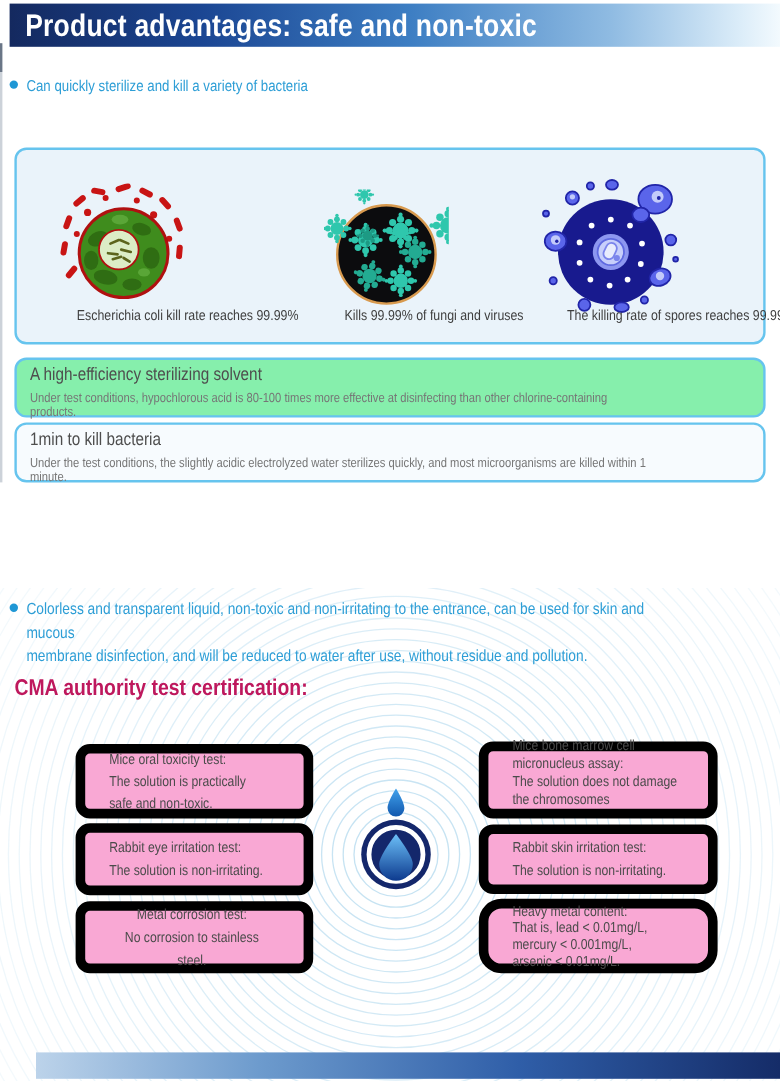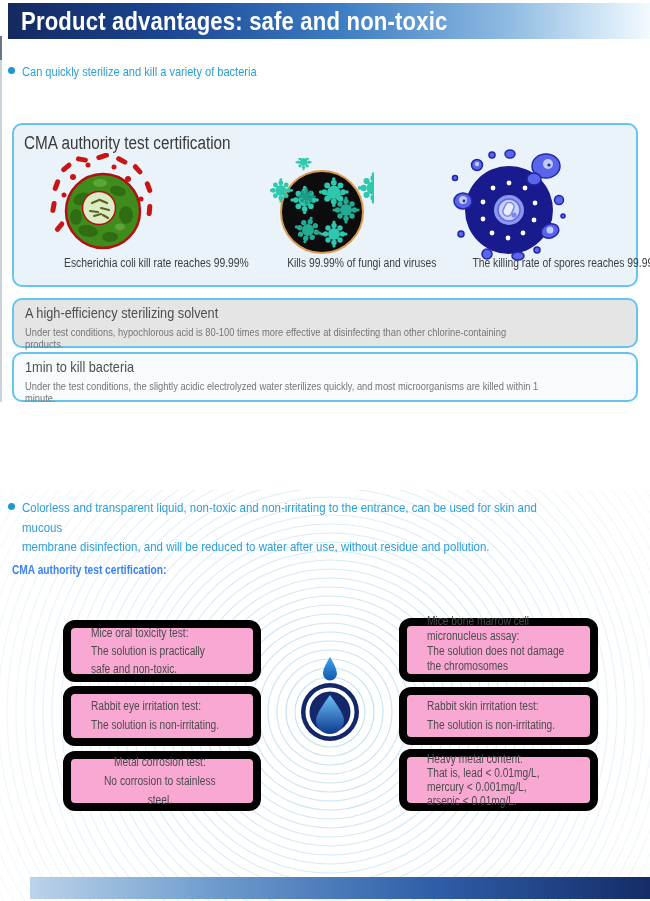--- a/index.html
+++ b/index.html
@@ -19,47 +19,47 @@
   .bullet{position:absolute;display:flex;align-items:flex-start;}
   .bullet .dot{width:7px;height:7px;border-radius:50%;background:#1f97d5;margin:5px 7px 0 0;flex:none;}
   .bullet-text{color:#2d9ed6;font-size:13px;line-height:19px;}
   .bullet-1{left:8px;top:62px;width:620px;}
   .bullet-2{left:8px;top:498px;width:660px;}
   .bullet-2 .bullet-text{font-size:13.5px;line-height:19.5px;}
 
   .panel{position:absolute;left:12px;width:626px;border:2px solid #66c4ee;border-radius:10px;
          background:#eaf3fa;box-sizing:border-box;}
   .panel-a{top:123px;height:164px;}
-  .panel-b{top:298px;height:50px;background:#e5e5e5;}
+  .panel-b{top:298px;height:50px;background:#86efac;}
   .panel-c{top:352px;height:50px;background:#f7fbfe;}
   .panel-a-title{position:absolute;left:10px;top:8px;font-size:18px;color:#3a3a3a;white-space:nowrap;}
   .microbe{position:absolute;}
   .caption{position:absolute;top:131px;font-size:12px;color:#3e3e3e;text-align:center;padding-left:35px;}
   .cap-1{left:0px;width:205px;}
   .cap-2{left:205px;width:215px;}
   .cap-3{left:408px;width:214px;}
   .fact-title{position:absolute;left:11px;top:4px;font-size:15px;color:#4e4e4e;white-space:nowrap;}
   .fact-body{position:absolute;left:11px;top:26px;font-size:11px;color:#767676;white-space:nowrap;}
 
-  .cma-heading-2{position:absolute;left:12px;top:563px;font-size:12px;font-weight:bold;color:#3b82f6;white-space:nowrap;}
+  .cma-heading-2{position:absolute;left:12px;top:563px;font-size:19px;font-weight:bold;color:#be185d;white-space:nowrap;}
 
   .ripples{position:absolute;left:0;top:490px;width:650px;height:411px;z-index:0;pointer-events:none;}
   .drop-emblem{position:absolute;left:300px;top:655px;width:60px;height:95px;z-index:2;}
 
   .tbox{position:absolute;display:flex;align-items:center;background:#f9a8d4;
         border:8px solid #000000;border-radius:12px;box-sizing:border-box;z-index:1;}
   .tbox-text{font-size:12px;color:#4b4b4b;margin-left:20px;}
   .lh18 .tbox-text{line-height:18px;} .lh19 .tbox-text{line-height:19px;}
   .lh15 .tbox-text{line-height:15px;} .lh14 .tbox-text{line-height:14px;}
   .box-l1{left:63px;top:620px;width:198px;height:62px;}
   .box-l2{left:63px;top:686px;width:198px;height:60px;}
   .box-l3{left:63px;top:751px;width:198px;height:60px;text-align:center;}
   .box-r1{left:399px;top:618px;width:199px;height:64px;align-items:flex-end;}
   .box-r2{left:399px;top:687px;width:199px;height:58px;}
-  .box-r3{left:399px;top:749px;width:199px;height:62px;}
+  .box-r3{left:399px;top:749px;width:199px;height:62px;border-radius:19px;}
 
   .footer-bar{position:absolute;left:30px;top:877px;width:620px;height:22px;z-index:3;
           background:linear-gradient(90deg,#bcd3ea 0%,#6d9bcd 30%,#2f5ea8 65%,#152c68 100%);}
 </style>
 </head>
 <body>
 
 <div class="page">
 
   <header class="topbar">
@@ -67,23 +67,20 @@
   </header>
   <div class="edge-line-dark"></div>
   <div class="edge-line"></div>
 
   <div class="bullet bullet-1">
     <span class="dot"></span>
     <span class="bullet-text cx">Can quickly sterilize and kill a variety of bacteria</span>
   </div>
 
   <section class="panel panel-a">
-    <div class="panel-a-title">
-      <span class="cx">CMA authority test certification</span>
-    </div>
 
     <svg class="microbe" style="left:34px;top:28px" width="110" height="104" viewBox="0 0 110 104">
       <g fill="#c81414">
         <rect x="48" y="1" width="13" height="5" rx="2.5" transform="rotate(-18 54 3)"></rect>
         <rect x="68" y="5" width="12" height="5" rx="2.5" transform="rotate(28 74 7)"></rect>
         <rect x="84" y="14" width="12" height="5" rx="2.5" transform="rotate(48 90 16)"></rect>
         <rect x="12" y="12" width="12" height="5" rx="2.5" transform="rotate(-40 18 14)"></rect>
         <rect x="2" y="30" width="12" height="5" rx="2.5" transform="rotate(-70 8 32)"></rect>
         <rect x="28" y="4" width="12" height="5" rx="2.5" transform="rotate(10 34 6)"></rect>
         <rect x="95" y="32" width="12" height="5" rx="2.5" transform="rotate(70 101 34)"></rect>

